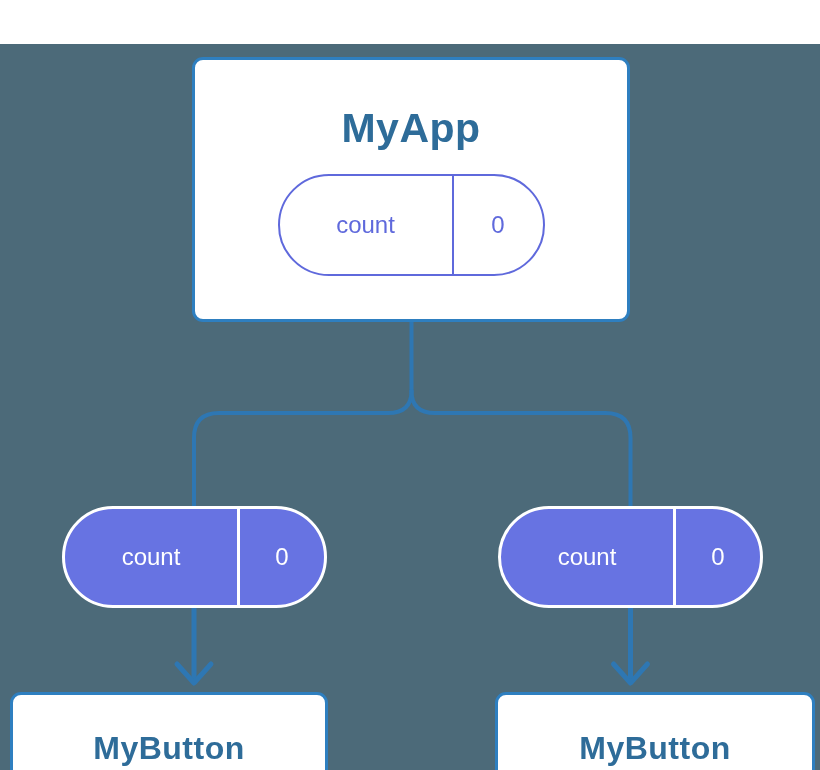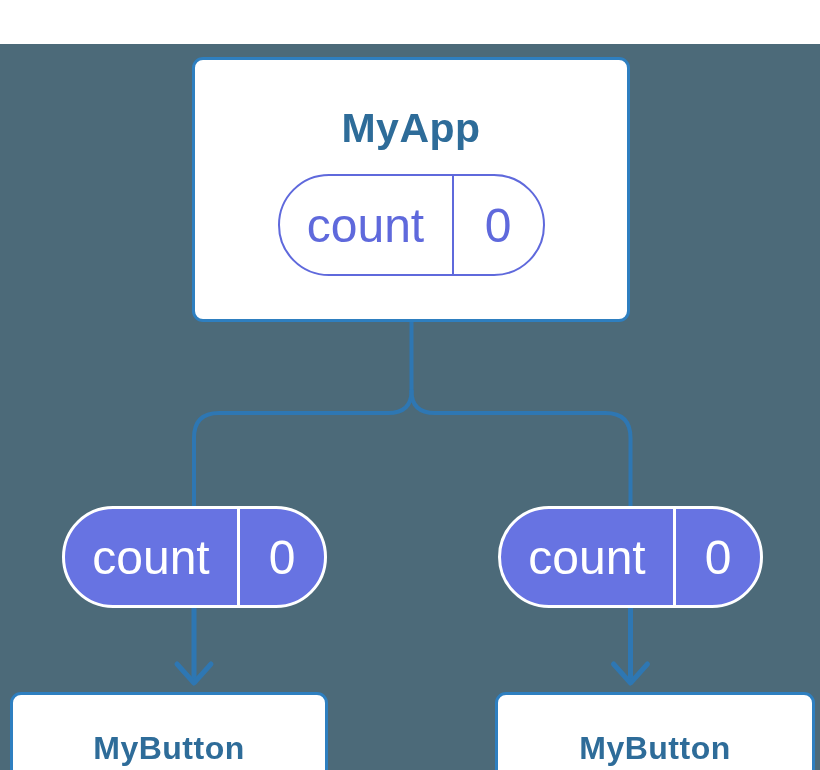--- a/index.html
+++ b/index.html
@@ -47,21 +47,21 @@
     letter-spacing: 0.5px;
     white-space: nowrap;
   }
   .card.root .title { margin-bottom: 22px; }
 
   .pill {
     display: flex;
     box-sizing: border-box;
     border-radius: 999px;
     height: 102px;
-    font-size: 48px;
+    font-size: 24px;
     overflow: hidden;
   }
   .pill .pill-name {
     flex: 0 0 172px;
     display: flex;
     align-items: center;
     justify-content: center;
   }
   .pill .pill-value {
     flex: 1;

